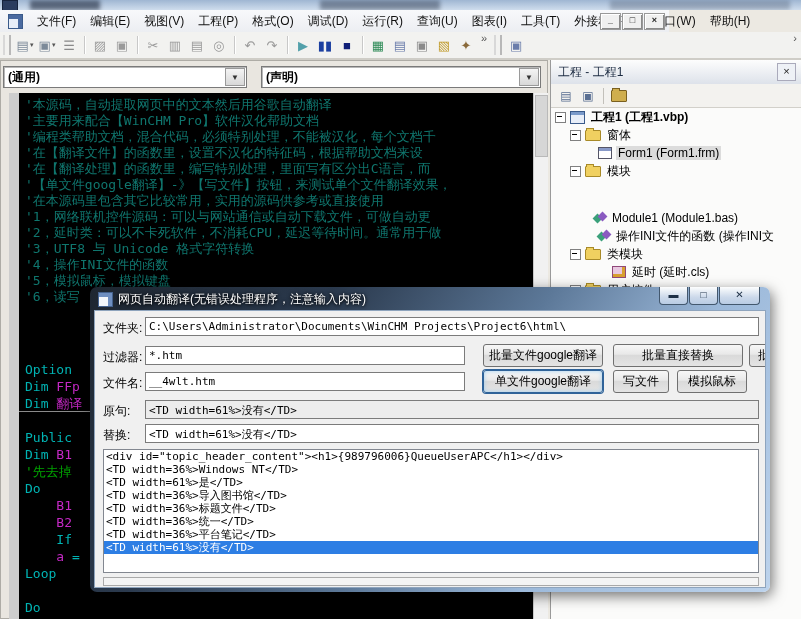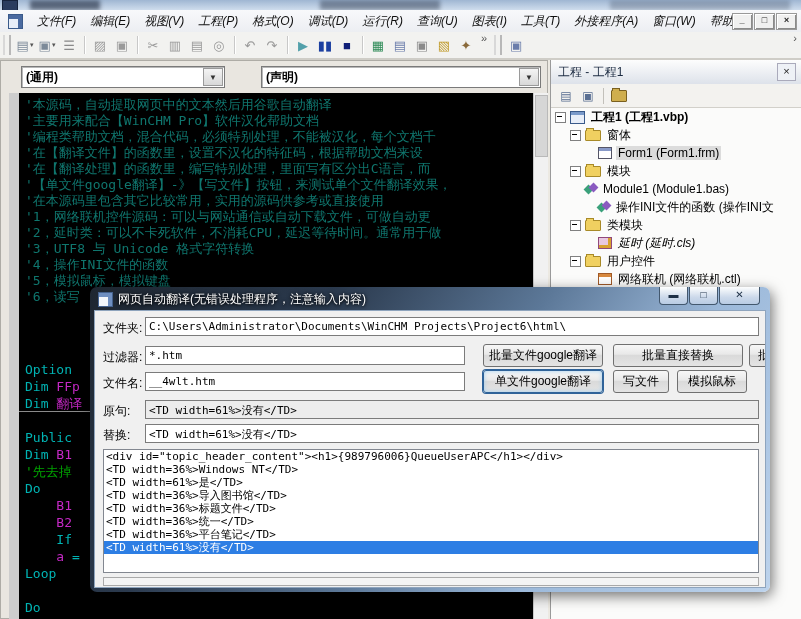--- a/index.html
+++ b/index.html
@@ -7,22 +7,22 @@
     position:relative;width:801px;height:619px;overflow:hidden;
     background:#ece9e2;font-family:"Liberation Sans",sans-serif;
     -webkit-font-smoothing:none;
   }
   
   .titlebar{position:absolute;left:0;top:0;width:801px;height:10px;
     background:linear-gradient(to bottom,#9fb6d2,#cfdded);overflow:hidden;}
   .titlebar .smudge{position:absolute;top:0;height:10px;background:rgba(25,35,55,.6);filter:blur(2px);}
   .titlebar .appicon{position:absolute;left:2px;top:0;width:14px;height:10px;background:#2a3c5e;border:1px solid #16233c;}
   
-  .menubar{position:absolute;left:0;top:10px;width:801px;height:22px;
-    background:linear-gradient(to bottom,#f8f9fb,#eceef2);border-bottom:1px solid #d4d4d4;font-style:italic;}
+  .menubar{position:absolute;left:0;top:10px;width:669px;height:22px;
+    background:linear-gradient(to bottom,#f8f9fb,#eceef2);border-bottom:1px solid #d4d4d4;}
   .mdi-doc-icon{position:absolute;left:8px;top:4px;width:13px;height:13px;
     background:#e8eef8;border:1px solid #3a5a8a;box-shadow:inset -4px 4px 0 #4a6aa0;}
   .menu-items{position:absolute;left:30px;top:0;height:22px;display:flex;align-items:center;}
   .menu-item{padding:2px 7px;font-size:12px;color:#111;white-space:nowrap;}
   .win-btns{position:absolute;right:4px;top:3px;display:flex;gap:1px;}
   .win-btn{width:19px;height:15px;background:#f0f0f0;border:1px solid #999;
     box-shadow:inset 1px 1px 0 #fff, inset -1px -1px 0 #8a8a8a;
     font-size:9px;line-height:13px;text-align:center;color:#222;font-weight:bold;}
   
   .toolbar{position:absolute;left:0;top:32px;width:801px;height:26px;
@@ -222,21 +222,21 @@
     </div>
     <span class="tb-chevron">»</span>
     <div class="tb-grip"></div>
     <div class="tb-btn" style="color: rgb(107, 125, 171);">▣</div>
     <div class="tb-spacer"></div>
     <span class="tb-chevron">›</span>
   </div>
 
 <div class="code-window">
   <div class="combo-row">
-    <div class="combo" style="left:20px;width:204px;">
+    <div class="combo" style="left:2px;width:244px;">
       <span class="cb-text">(通用)</span>
       <span class="cb-btn">▼</span>
     </div>
     <div class="combo" style="left:260px;width:280px;">
       <span class="cb-text">(声明)</span>
       <span class="cb-btn">▼</span>
     </div>
   </div>
   <div class="editor">
     <div class="gutter"></div>
@@ -277,36 +277,36 @@
       <div class="t-row" style="padding-left: 34px;">
         <span style="width: 13px; flex: 0 0 auto;"></span>
         <span class="tico tico-form"></span>
         <span class="t-label t-sel">Form1 (Form1.frm)</span>
       </div>
       <div class="t-row" style="padding-left: 19px;">
         <span class="t-exp"></span>
         <span class="tico tico-folder"></span>
         <span class="t-label">模块</span>
       </div>
-      <div class="t-row" style="padding-left: 21px;">
+      <div class="t-row" style="padding-left: 30px; margin-top: 29px;">
         <span style="width: 13px; flex: 0 0 auto;"></span>
         <span class="tico tico-module"></span>
         <span class="t-label">Module1 (Module1.bas)</span>
       </div>
       <div class="t-row" style="padding-left: 34px;">
         <span style="width: 13px; flex: 0 0 auto;"></span>
         <span class="tico tico-module"></span>
         <span class="t-label">操作INI文件的函数 (操作INI文</span>
       </div>
       <div class="t-row" style="padding-left: 19px;">
         <span class="t-exp"></span>
         <span class="tico tico-folder"></span>
         <span class="t-label">类模块</span>
       </div>
-      <div class="t-row" style="padding-left: 34px; font-style: italic;">
+      <div class="t-row" style="padding-left: 48px;">
         <span style="width: 13px; flex: 0 0 auto;"></span>
         <span class="tico tico-class"></span>
         <span class="t-label">延时 (延时.cls)</span>
       </div>
       <div class="t-row" style="padding-left: 19px;">
         <span class="t-exp"></span>
         <span class="tico tico-folder"></span>
         <span class="t-label">用户控件</span>
       </div>
       <div class="t-row" style="padding-left: 34px;">

